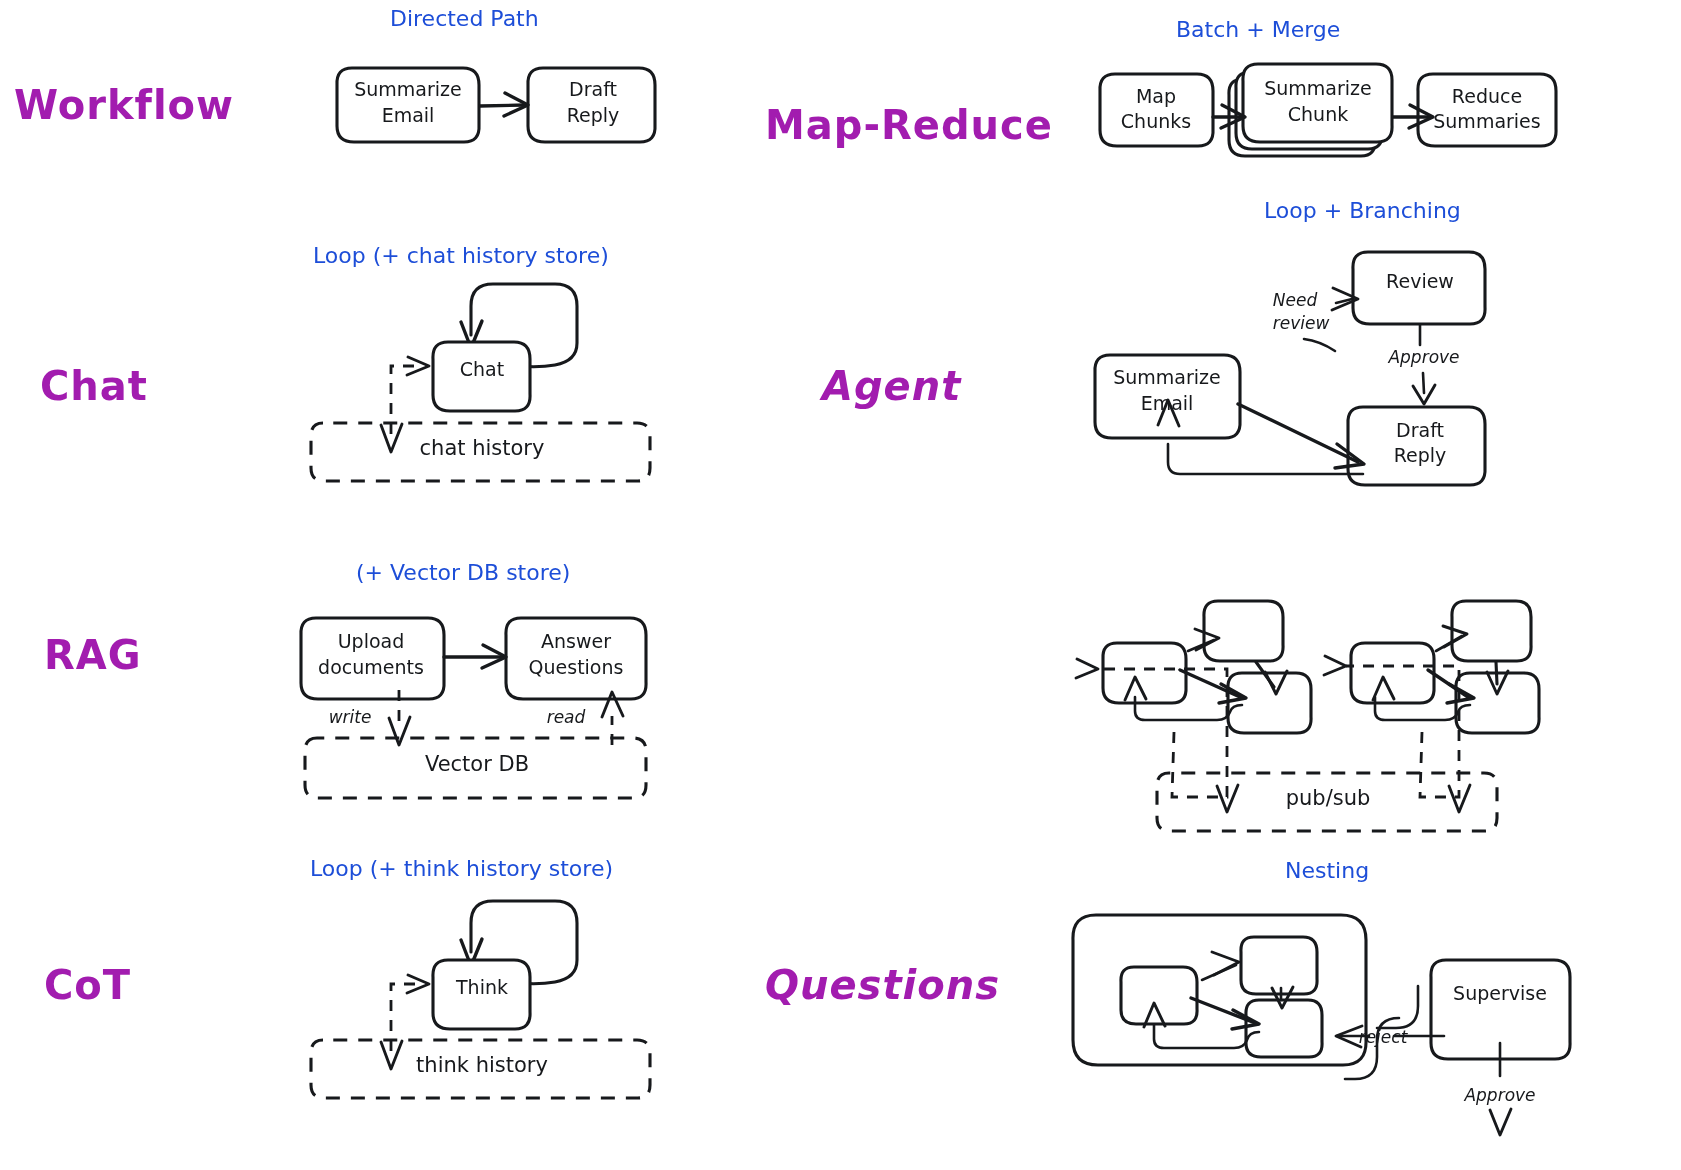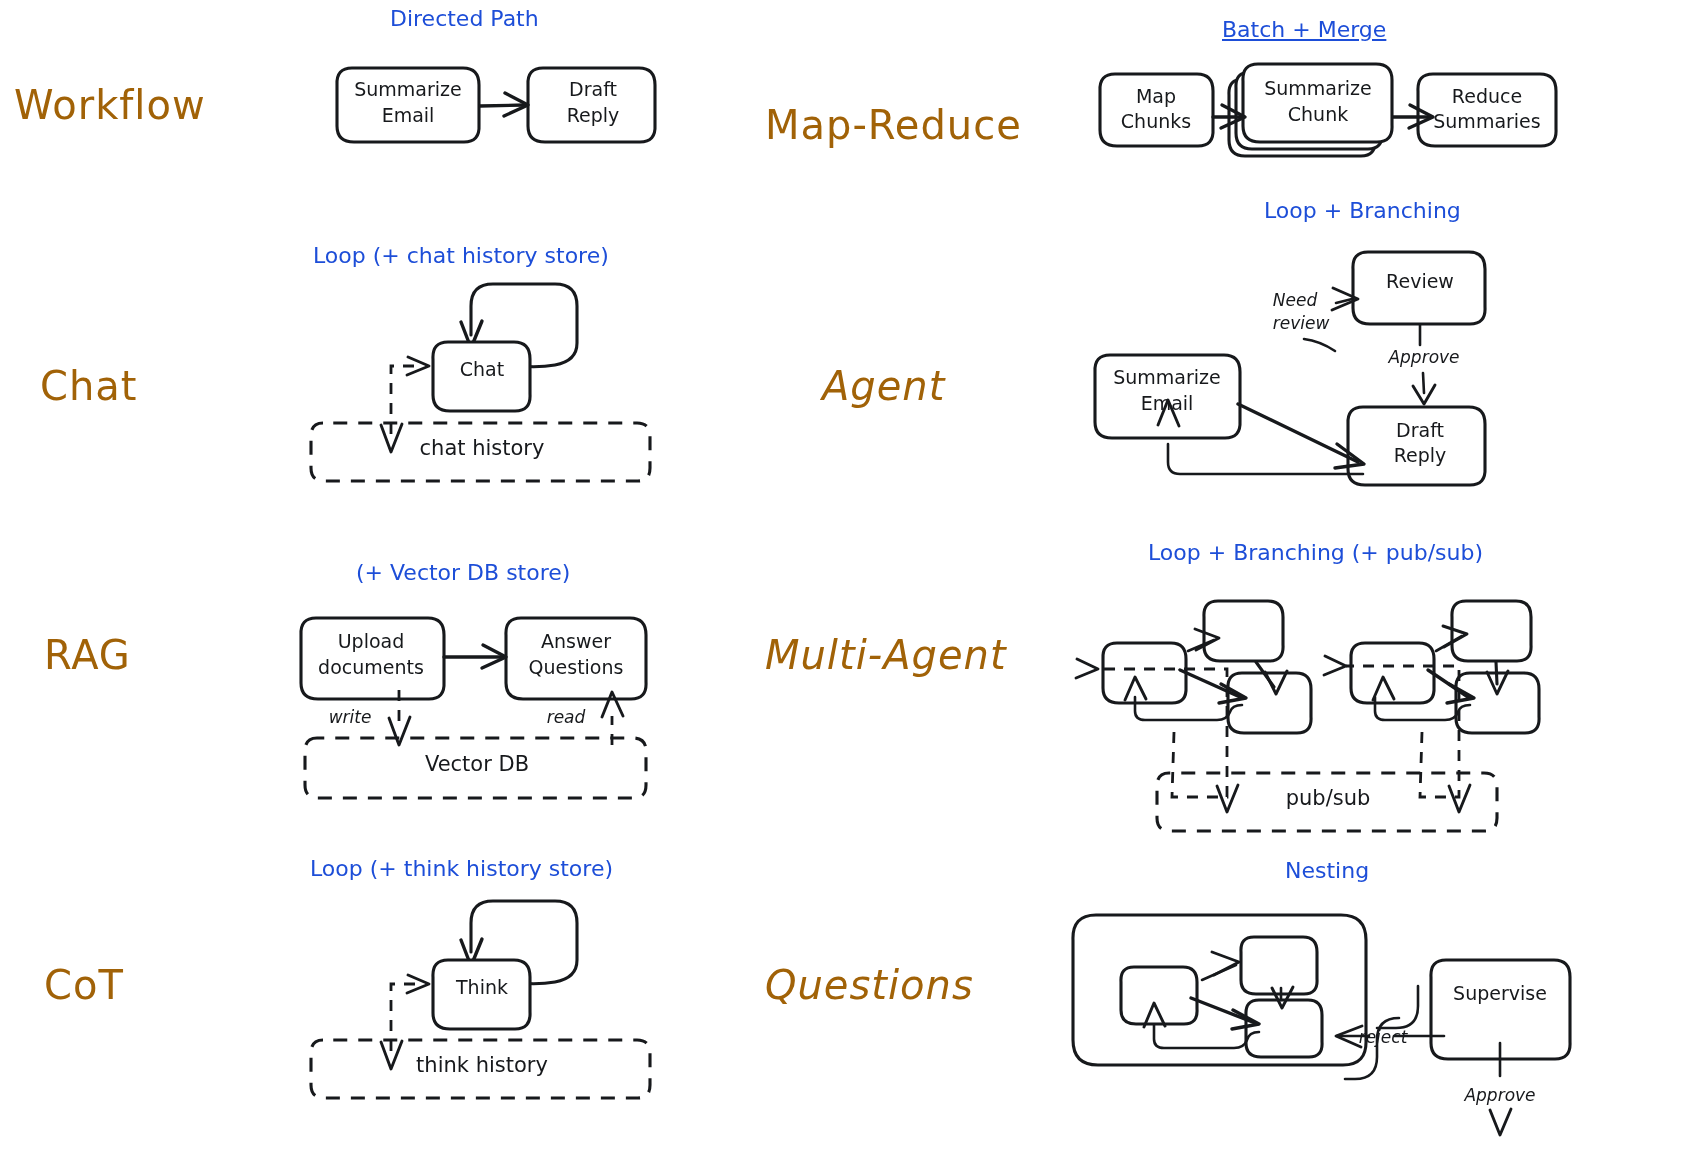--- a/index.html
+++ b/index.html
@@ -1,21 +1,21 @@
 <!DOCTYPE html>
 <html><head>
 <meta charset="utf-8">
 <style>
   html,body{margin:0;padding:0;background:#ffffff;}
   body{width:1681px;height:1170px;position:relative;overflow:hidden;
        font-family:"DejaVu Sans",sans-serif;color:#17191c;}
   .stage{position:absolute;inset:0;width:1681px;height:1170px;}
   svg.layer{position:absolute;left:0;top:0;width:1681px;height:1170px;overflow:visible;}
-  .rowlabel{position:absolute;font-family:"DejaVu Sans",sans-serif;font-weight:400;
-            font-size:40px;letter-spacing:1px;color:#a16207;white-space:nowrap;}
+  .rowlabel{position:absolute;font-family:"DejaVu Sans",sans-serif;font-weight:700;
+            font-size:40px;letter-spacing:1px;color:#a21caf;white-space:nowrap;}
   .rowlabel.ital{font-style:italic;}
   .caption{position:absolute;font-family:"DejaVu Sans",sans-serif;font-size:22px;
            color:#1d4ed8;white-space:nowrap;}
   .nodetext{font-family:"DejaVu Sans",sans-serif;font-size:19px;fill:#17191c;}
   .edgelabel{font-family:"DejaVu Sans",sans-serif;font-size:17px;fill:#17191c;font-style:italic;}
   .storetext{font-family:"DejaVu Sans",sans-serif;font-size:21px;fill:#17191c;}
   .solid{fill:none;stroke:#17191c;stroke-width:3.1;stroke-linecap:round;stroke-linejoin:round;}
   .solid.thin{stroke-width:2.6;}
   .boxfill{fill:#ffffff;stroke:#17191c;stroke-width:3.1;stroke-linejoin:round;}
   .dash{fill:none;stroke:#17191c;stroke-width:3.1;stroke-linecap:butt;
@@ -29,30 +29,28 @@
 </head>
 <body>
 
 <div class="stage">
 
   <div class="rowlabel" style="left:14px;top:82px;">Workflow</div>
   <div class="rowlabel" style="left:765px;top:82px;margin-top:20px;">Map-Reduce</div>
   <div class="rowlabel" style="left:40px;top:363px;">Chat</div>
   <div class="rowlabel ital" style="left:822px;top:363px;text-align:center;">Agent</div>
   <div class="rowlabel" style="left:44px;top:632px;">RAG</div>
-  <div class="rowlabel ital" style="left:765px;top:632px;">Multi-Agent</div>
   <div class="rowlabel" style="left:44px;top:962px;">CoT</div>
   <div class="rowlabel ital" style="left:765px;top:962px;">Questions</div>
 
   <div class="caption" style="left:390px;top:6px;">Directed Path</div>
-  <div class="caption" style="left:1222px;top:17px;text-decoration:underline;">Batch + Merge</div>
+  <div class="caption" style="left:1176px;top:17px;">Batch + Merge</div>
   <div class="caption" style="left:313px;top:243px;">Loop (+ chat history store)</div>
   <div class="caption" style="left:1264px;top:198px;">Loop + Branching</div>
   <div class="caption" style="left:356px;top:560px;">(+ Vector DB store)</div>
-  <div class="caption" style="left:1148px;top:540px;">Loop + Branching (+ pub/sub)</div>
   <div class="caption" style="left:310px;top:856px;">Loop (+ think history store)</div>
   <div class="caption" style="left:1285px;top:858px;">Nesting</div>
 
   <svg class="layer" viewBox="0 0 1681 1170">
 
     <g>
       <path class="boxfill" d="M352,68 q-16,0 -15,17 l0,41 q0,16 17,16 l110,0 q16,0 15,-17 l0,-40 q0,-17 -16,-17 z"></path>
       <text class="nodetext" x="408" y="96" text-anchor="middle">Summarize</text>
       <text class="nodetext" x="408" y="122" text-anchor="middle">Email</text>
 

